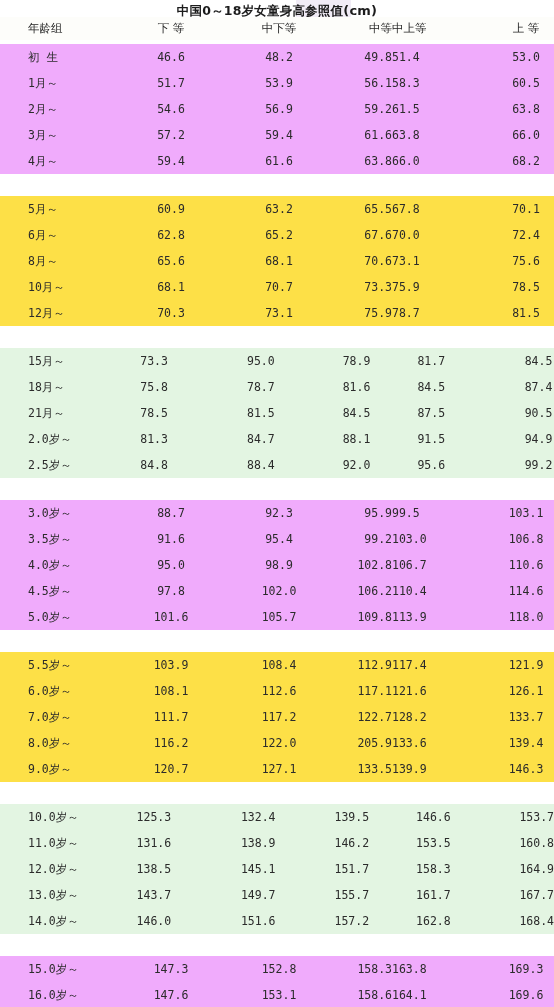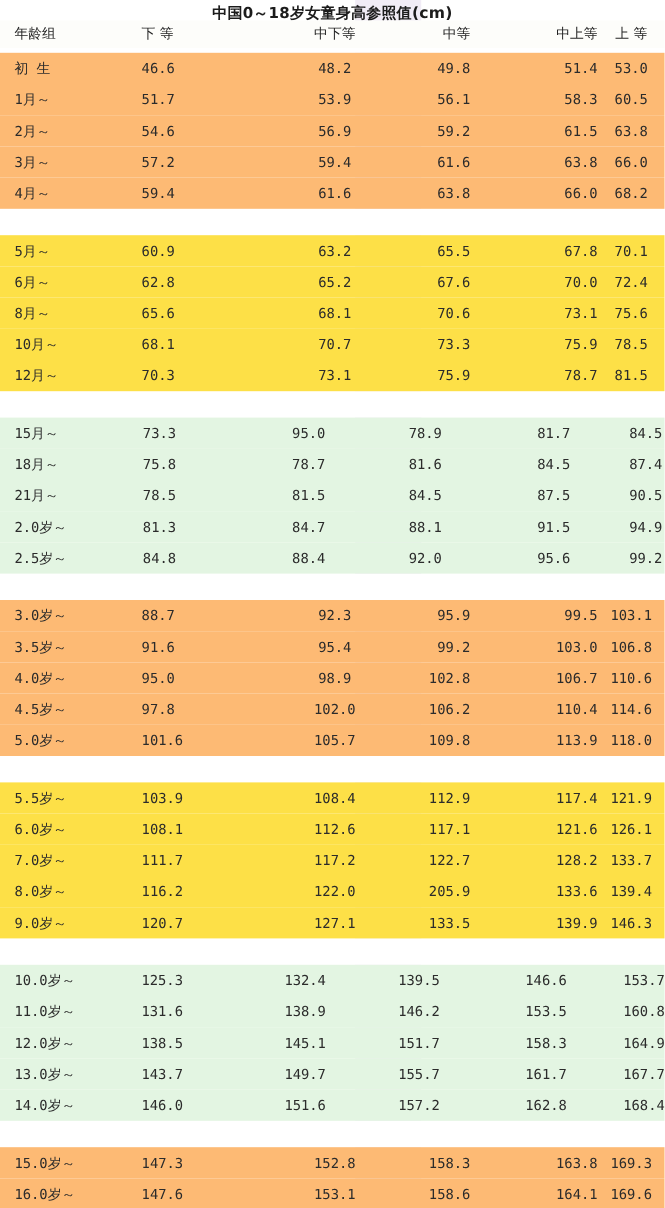--- a/index.html
+++ b/index.html
@@ -60,41 +60,41 @@
     white-space: nowrap;
   }
 
   .row .c {
     font-size: 11.5px;
     color: #2b2b2b;
     font-family: "DejaVu Sans Mono", "Liberation Mono", monospace;
   }
 
   
-  .c0 { width: 118px; padding-left: 12px; text-align: left; font-family: "DejaVu Sans", "Liberation Sans", sans-serif; }
-  .c1 { width: 106px; text-align: left; }
+  .c0 { width: 118px; padding-left: 28px; text-align: left; font-family: "DejaVu Sans", "Liberation Sans", sans-serif; }
+  .c1 { width: 106px; text-align: center; }
   .c2 { width: 110px; text-align: center; }
   .c3 { width: 58px;  text-align: right; }
-  .c4 { width: 106px; text-align: right; }
+  .c4 { width: 106px; text-align: left; }
   .c5 { width: 56px;  text-align: center; }
 
   
   .row.head {
     height: 23px;
     background: #fdfdfa;
   }
   .row.head .c {
     font-family: "DejaVu Sans", "Liberation Sans", sans-serif;
     font-size: 11.5px;
     color: #1f1f1f;
   }
 
   
   .group { position: relative; }
-  .group.yellow .row { background: #fdba74; }
+  .group.yellow .row { background: #f0abfc; }
   .group.pink   .row { background: #fde047; }
   .group.green  .row { background: #e3f5e2; gap: 47px; }
 
   .gap { height: 22px; background: #ffffff; }
 
   .spacer-top { height: 4px; background: #ffffff; }
 </style>
 </head>
 <body>
 

